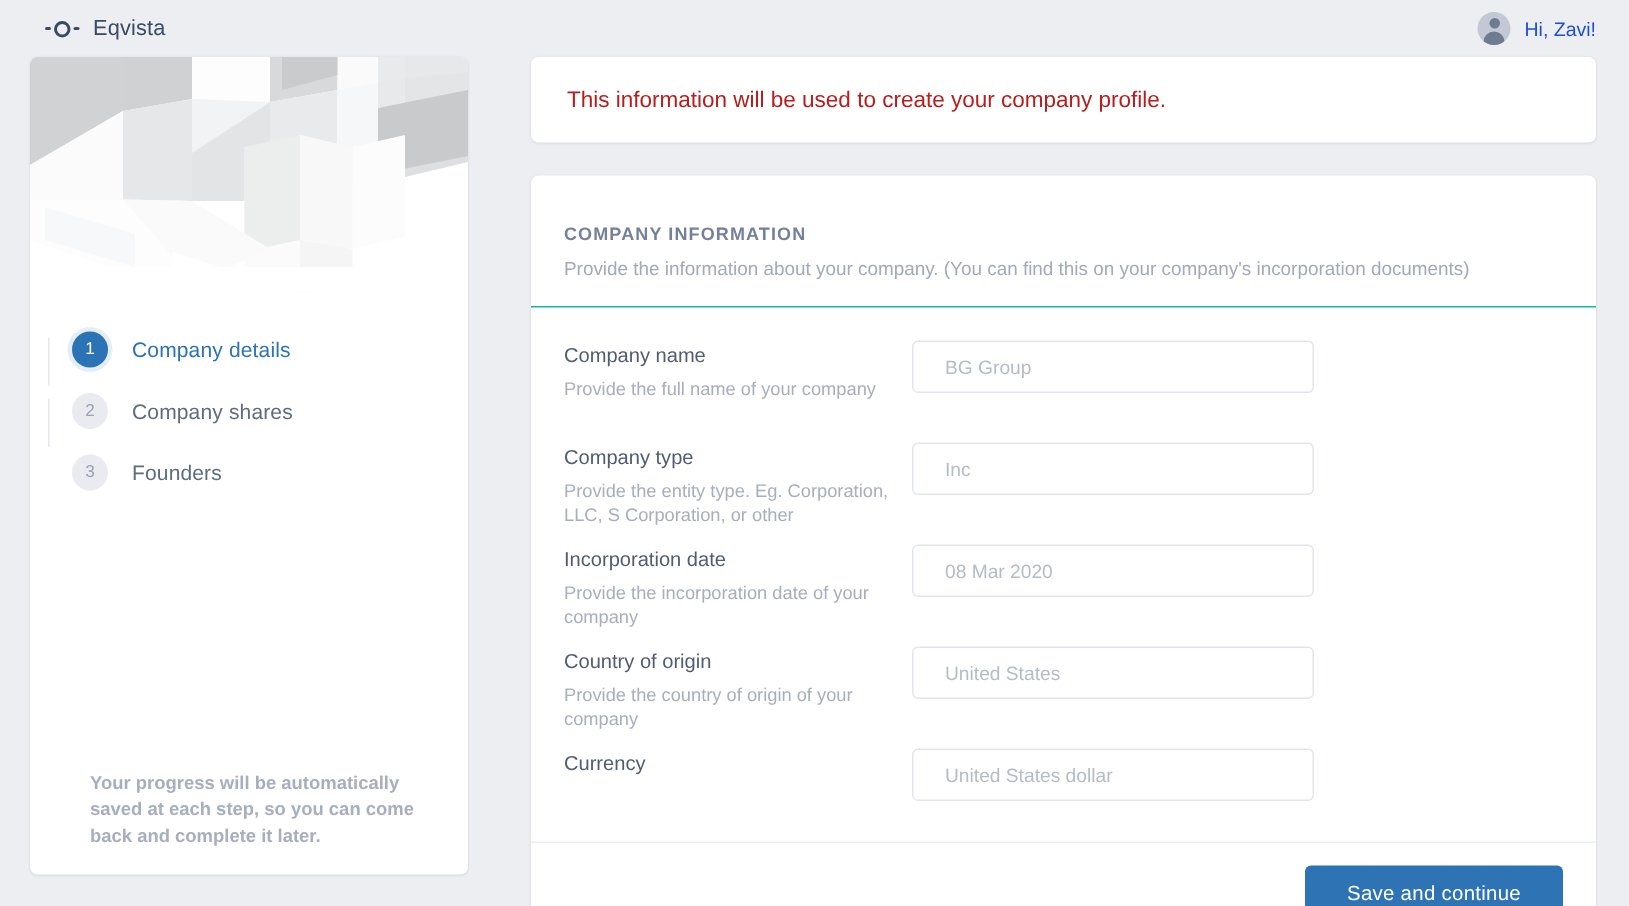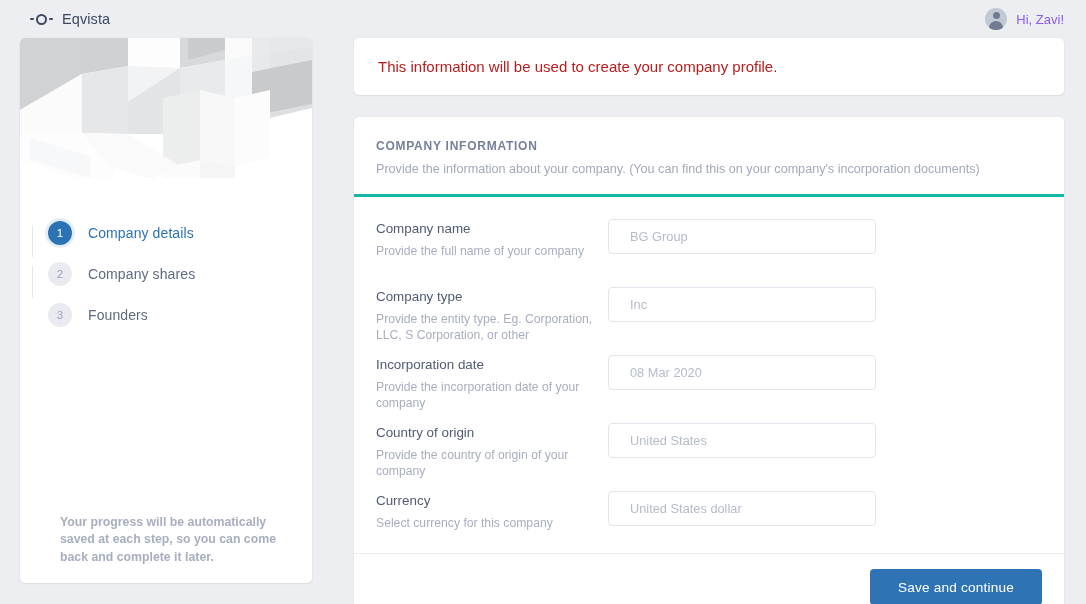--- a/index.html
+++ b/index.html
@@ -78,21 +78,21 @@
   .avatar::after {
     content: "";
     position: absolute;
     width: 14px; height: 9px;
     border-radius: 7px 7px 0 0;
     background: #6e7b91;
     left: 4px; top: 13px;
   }
   .greeting {
     font-size: 13px;
-    color: #8b5cf6;
+    color: #1d4ed8;
   }
 
   
   .layout {
     display: flex;
     gap: 0;
     padding: 0 22px 0 20px;
     box-sizing: border-box;
   }
 
@@ -199,22 +199,22 @@
     color: #b91c1c;
   }
 
   .form-card {
     flex: 1;
     display: flex;
     flex-direction: column;
     overflow: hidden;
   }
   .form-head {
-    padding: 22px 22px 18px 22px;
-    border-bottom: 3px solid #14b8a6;
+    padding: 32px 22px 18px 22px;
+    border-bottom: 1px solid #14b8a6;
   }
   .form-title {
     font-size: 12px;
     letter-spacing: .75px;
     color: #77809a;
     font-weight: bold;
     margin-bottom: 9px;
   }
   .form-sub {
     font-size: 12.6px;
@@ -412,21 +412,20 @@
             <div class="field-help">Provide the country of origin of your company</div>
           </div>
           <div class="field-right">
             <input class="text-input" type="text" placeholder="United States" style="">
           </div>
         </div>
 
         <div class="field-row">
           <div class="field-left">
             <div class="field-label">Currency</div>
-            <div class="field-help">Select currency for this company</div>
           </div>
           <div class="field-right">
             <input class="text-input" type="text" placeholder="United States dollar" style="">
           </div>
         </div>
 
       </div>
 
       <div class="form-foot">
         <button class="primary-btn">Save and continue</button>

